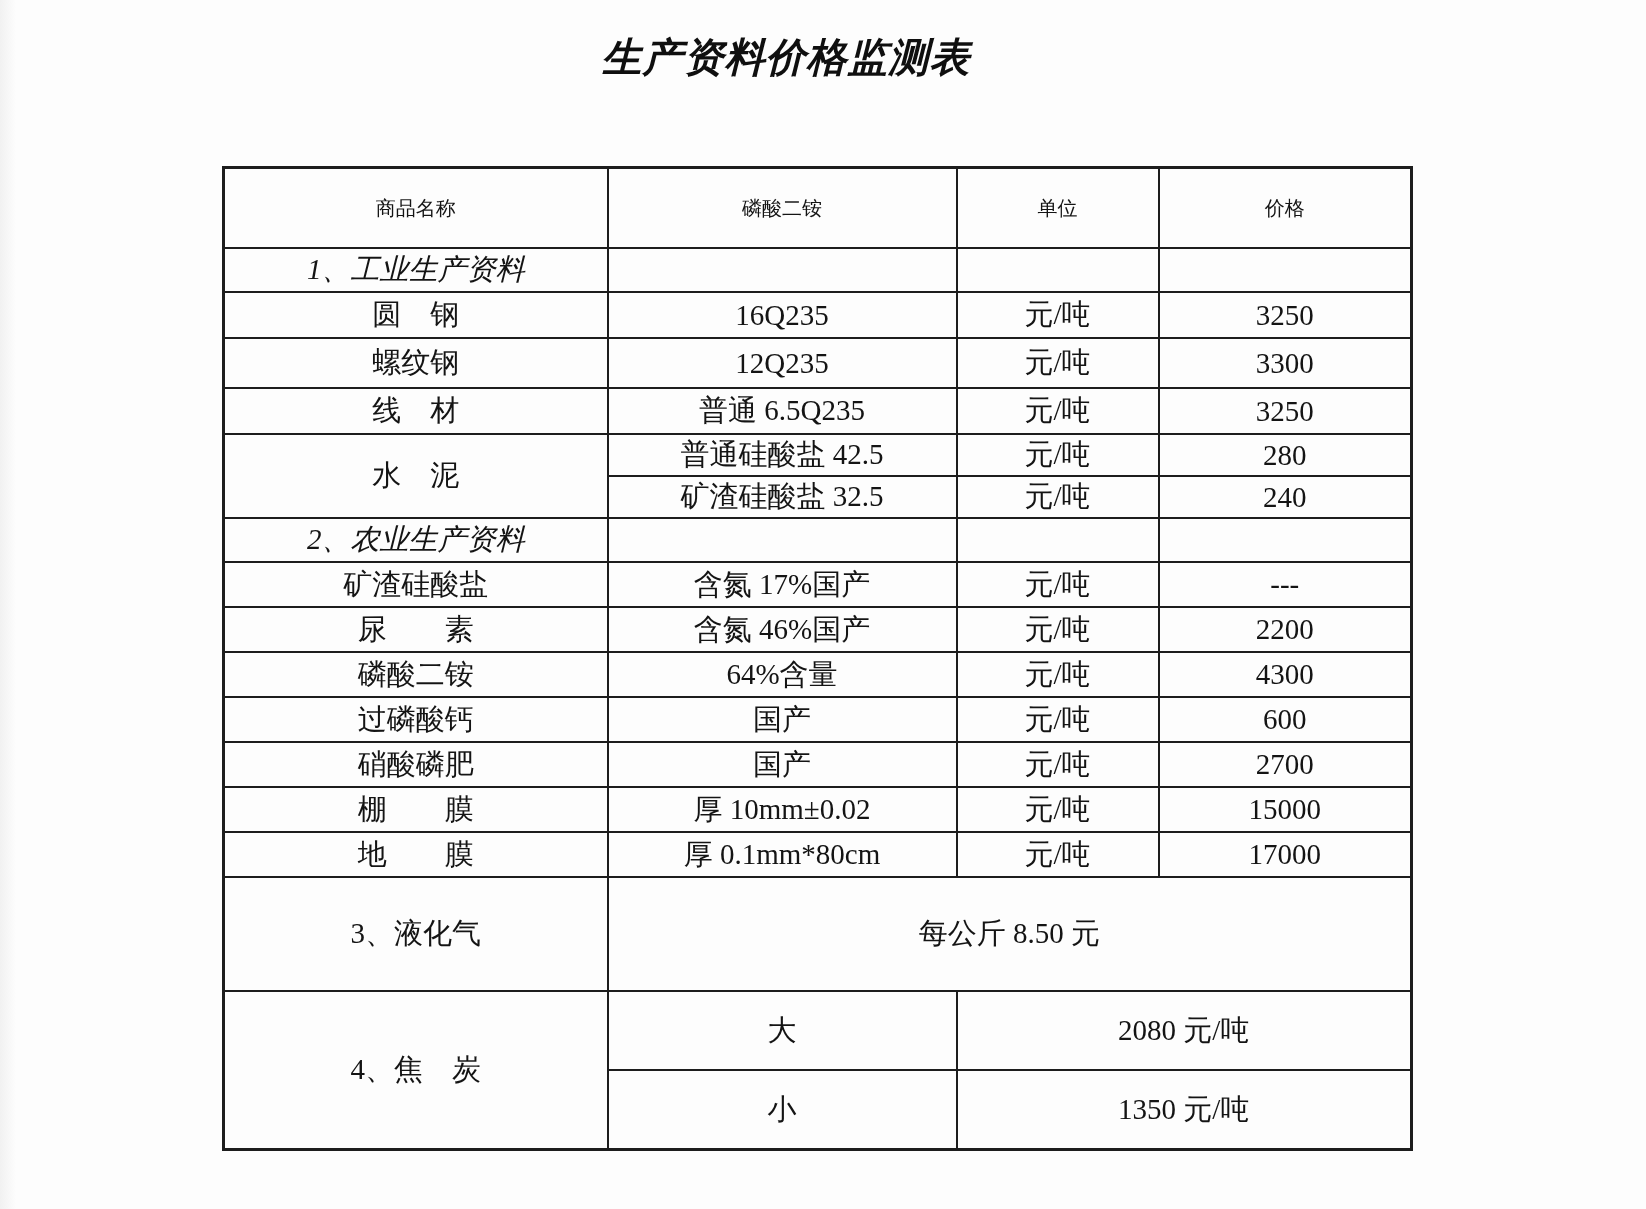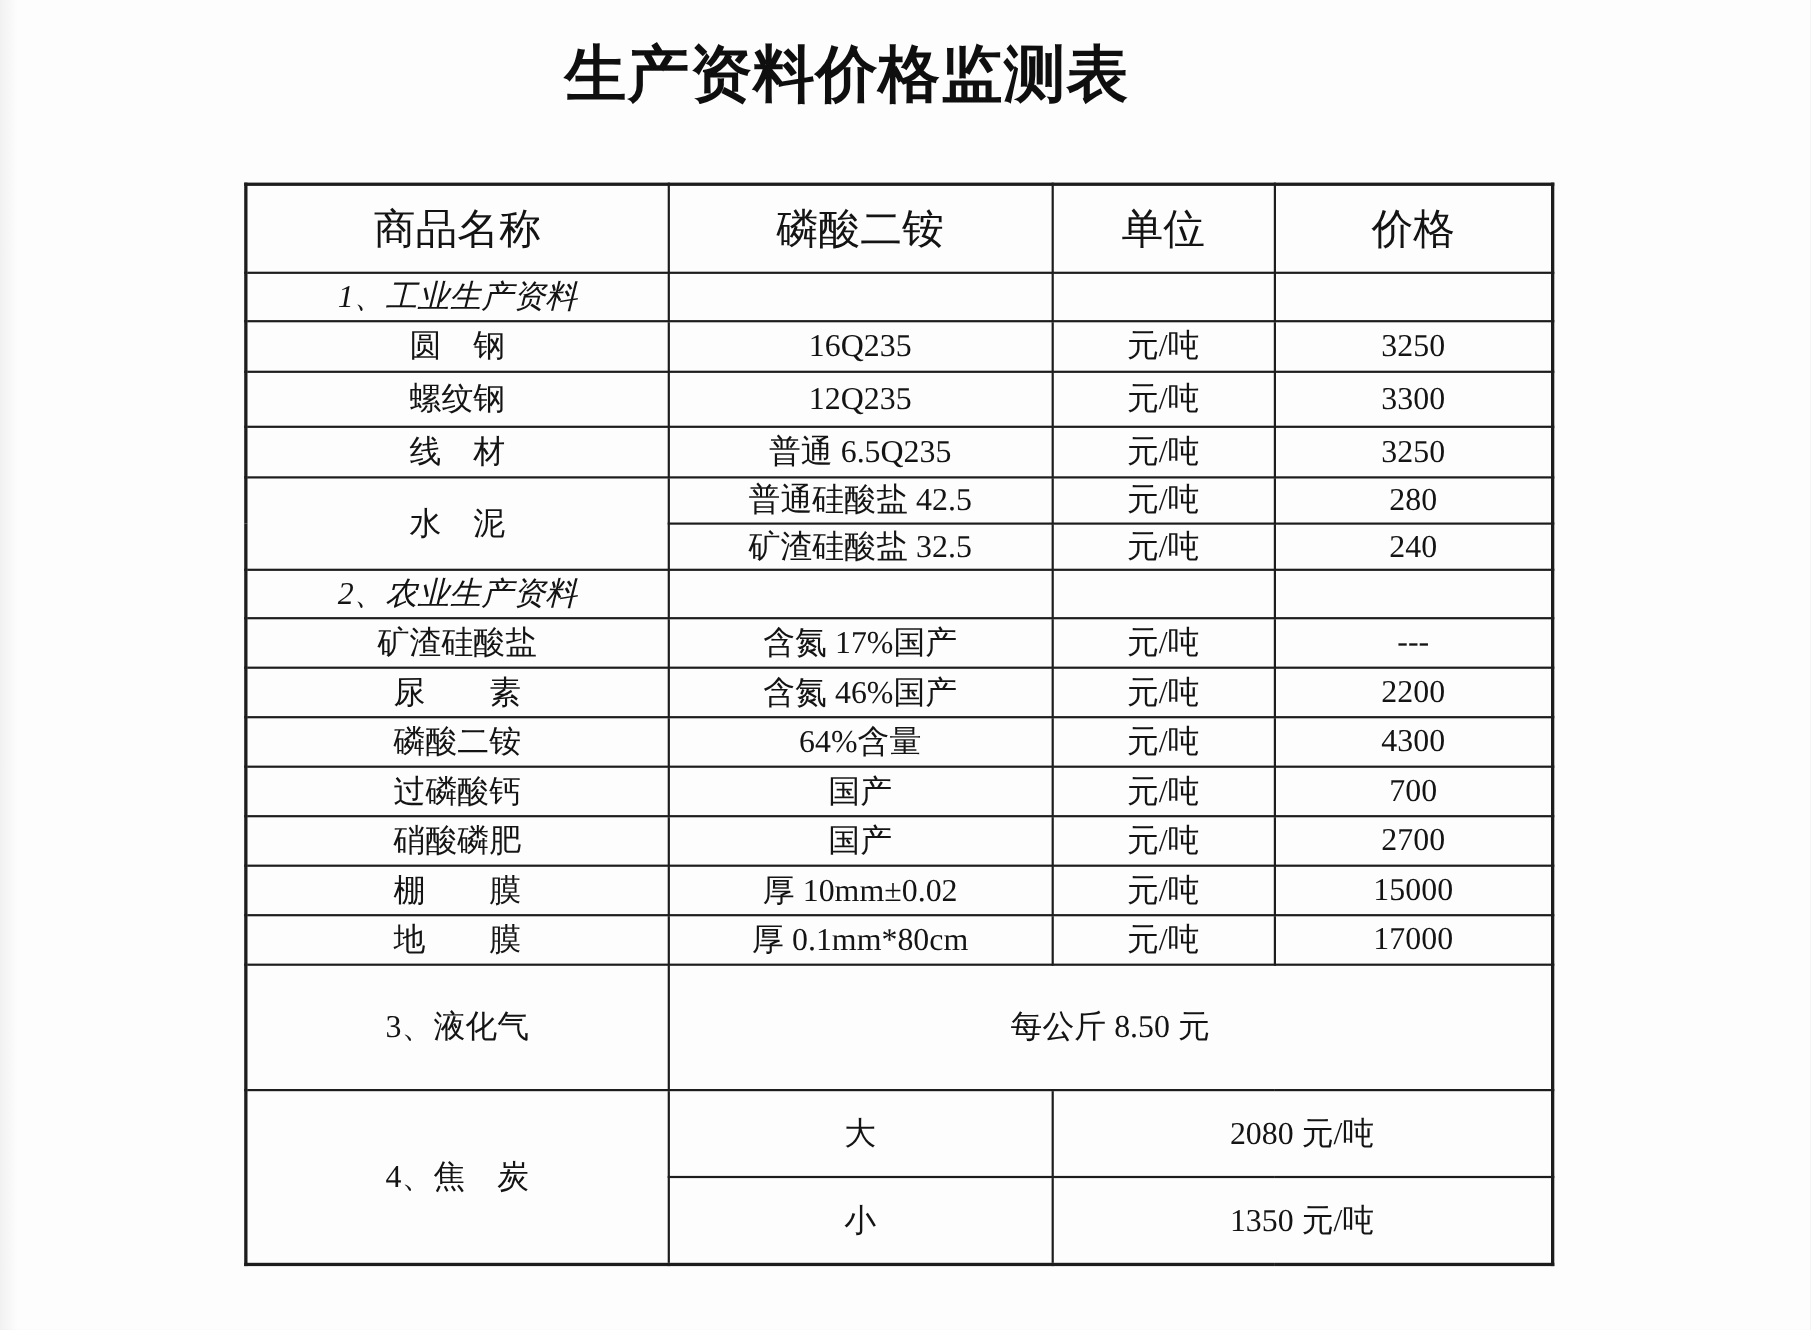--- a/index.html
+++ b/index.html
@@ -9,47 +9,48 @@
   }
   .page{
     position:relative;
     width:1646px;height:1209px;
     background:linear-gradient(90deg,#f1f1f1 0px,#fdfdfd 16px,#fdfdfd 100%);
     overflow:hidden;
     color:#141414;
   }
   .title{
     position:absolute;
-    top:30px;left:0;width:1540px;
+    top:30px;left:16px;width:1540px;
     text-align:center;
-    font-size:56px;
+    font-size:40px;
     font-weight:bold;
     letter-spacing:1px;
     color:#0f0f0f;
+    font-style:italic;
   }
   table.price{
     position:absolute;
     left:222px;top:166px;
     width:1188px;
     border-collapse:collapse;
     table-layout:fixed;
     background:transparent;
   }
   table.price th, table.price td{
     border:2px solid #1d1d1d;
     text-align:center;
     vertical-align:middle;
     font-size:29px;
     font-weight:normal;
     padding:0 4px;
     overflow:hidden;
     white-space:nowrap;
   }
   table.price{border:3px solid #1d1d1d;}
-  tr.r-hdr  th{height:78px;font-size:38px;}
+  tr.r-hdr  th{height:78px;font-size:20px;}
   tr.r-sec  td{height:42px;font-style:italic;}
   tr.r-ind  td{height:44px;}
   tr.r-ind2 td{height:48px;}
   tr.r-cem  td{height:40px;}
   tr.r-agr  td{height:43px;}
   tr.r-lpg  td{height:112px;text-align:center;}
   tr.r-coke td{height:77px;}
   td.sec-label{
     text-align:left;
     padding-left:30px;
@@ -138,21 +139,21 @@
     <tr class="r-agr">
       <td>磷酸二铵</td>
       <td>64%含量</td>
       <td>元/吨</td>
       <td>4300</td>
     </tr>
     <tr class="r-agr">
       <td>过磷酸钙</td>
       <td>国产</td>
       <td>元/吨</td>
-      <td>700</td>
+      <td>600</td>
     </tr>
     <tr class="r-agr">
       <td>硝酸磷肥</td>
       <td>国产</td>
       <td>元/吨</td>
       <td>2700</td>
     </tr>
     <tr class="r-agr">
       <td>棚　　膜</td>
       <td>厚 10mm±0.02</td>

